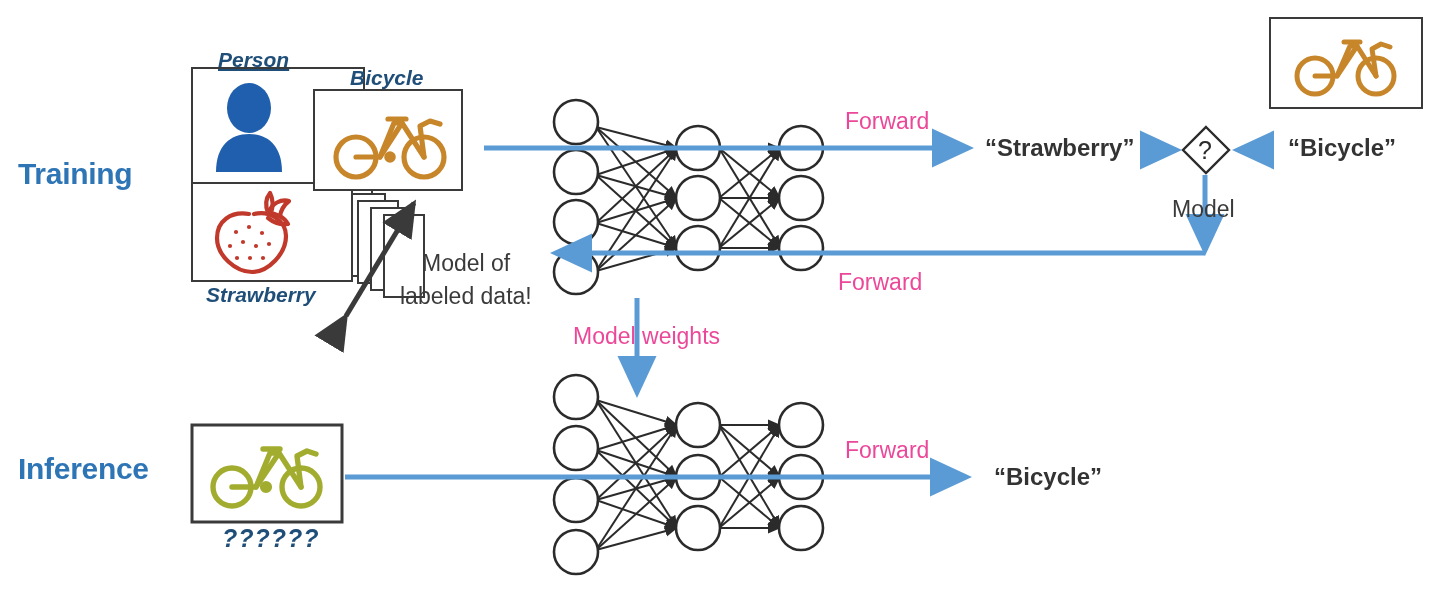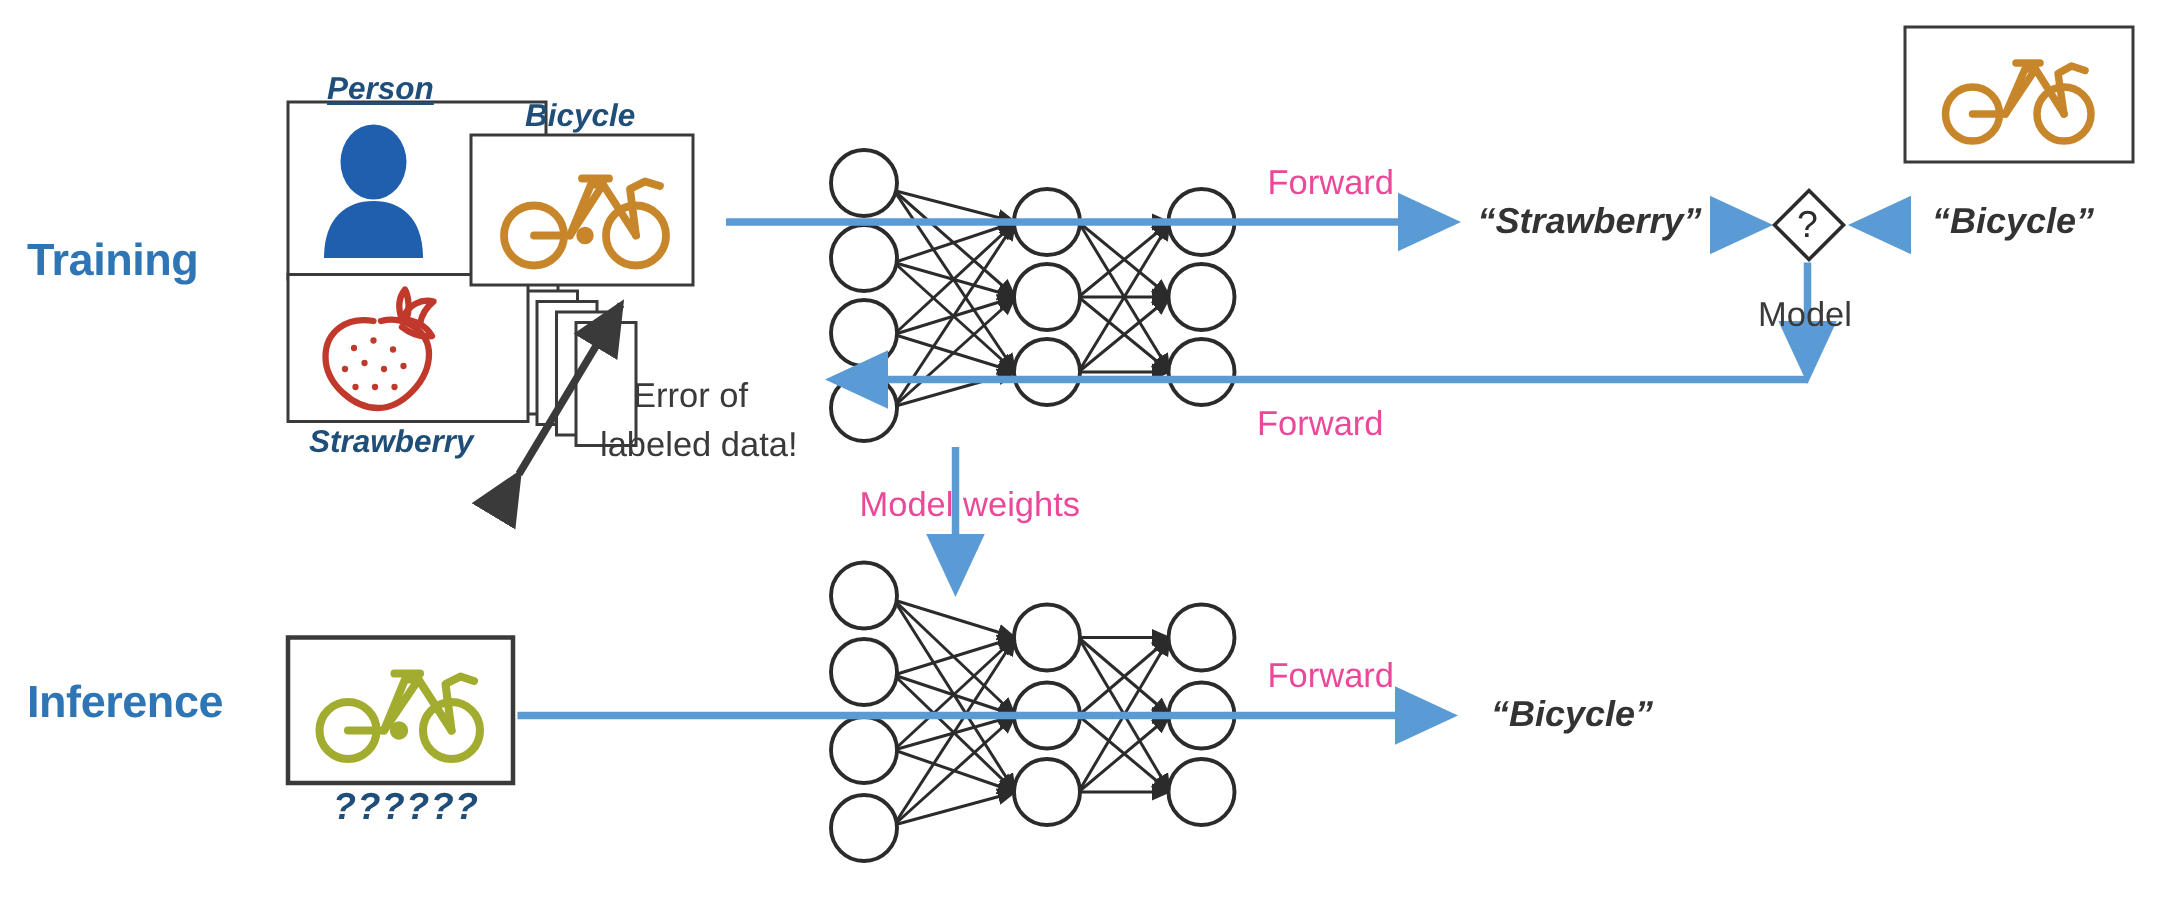--- a/index.html
+++ b/index.html
@@ -3,21 +3,21 @@
 <meta charset="utf-8">
 <style>
   html,body{margin:0;padding:0;background:#ffffff;}
   body{width:1442px;height:600px;overflow:hidden;
        font-family:"Liberation Sans", sans-serif;}
   #stage{position:relative;width:1442px;height:600px;background:#fff;}
   svg.layer{position:absolute;left:0;top:0;width:1442px;height:600px;}
   .txt{position:absolute;white-space:nowrap;}
   .section-title{color:#2E75B6;font-weight:bold;font-size:30px;letter-spacing:-0.3px;}
   .card-label{color:#1F4E79;font-style:italic;font-weight:bold;font-size:21px;}
-  .quote{color:#333333;font-weight:bold;font-size:24px;font-style:italic;}
+  .quote{color:#333333;font-weight:bold;font-size:24px;}
   .blue-label{color:#ec4899;font-size:23px;}
   .dark-label{color:#3a3a3a;font-size:23px;}
   .qmarks{color:#1F4E79;font-style:italic;font-weight:bold;font-size:25px;letter-spacing:1px;}
 </style>
 </head>
 <body>
 
 <div id="stage">
 
   <svg class="layer" viewBox="0 0 1442 600">
@@ -198,21 +198,21 @@
     <line x1="345" y1="477" x2="966" y2="477" stroke="#5B9BD5" stroke-width="5" marker-end="url(#bluearrow)"></line>
   </svg>
 
   <div class="txt section-title" style="left:18px;top:452px;">Inference</div>
   <div class="txt section-title" style="left:18px;top:157px;">Training</div>
 
   <div class="txt card-label" style="left:218px;top:48px;text-decoration:underline;">Person</div>
   <div class="txt card-label" style="left:350px;top:66px;">Bicycle</div>
   <div class="txt card-label" style="left:206px;top:283px;text-align:center;">Strawberry</div>
 
-  <div class="txt dark-label" style="left:422px;top:250px;">Error of</div>
+  <div class="txt dark-label" style="left:422px;top:250px;">Model of</div>
   <div class="txt dark-label" style="left:400px;top:283px;">labeled data!</div>
 
   <div class="txt blue-label" style="left:845px;top:108px;">Forward</div>
   <div class="txt blue-label" style="left:838px;top:269px;">Forward</div>
 
   <div class="txt quote" style="left:985px;top:134px;">“Strawberry”</div>
   <div class="txt quote" style="left:1288px;top:134px;">“Bicycle”</div>
 
   <div class="txt" style="left:1198px;top:136px;font-size:25px;color:#2b2b2b;">?</div>
   <div class="txt dark-label" style="left:1172px;top:196px;">Model</div>

